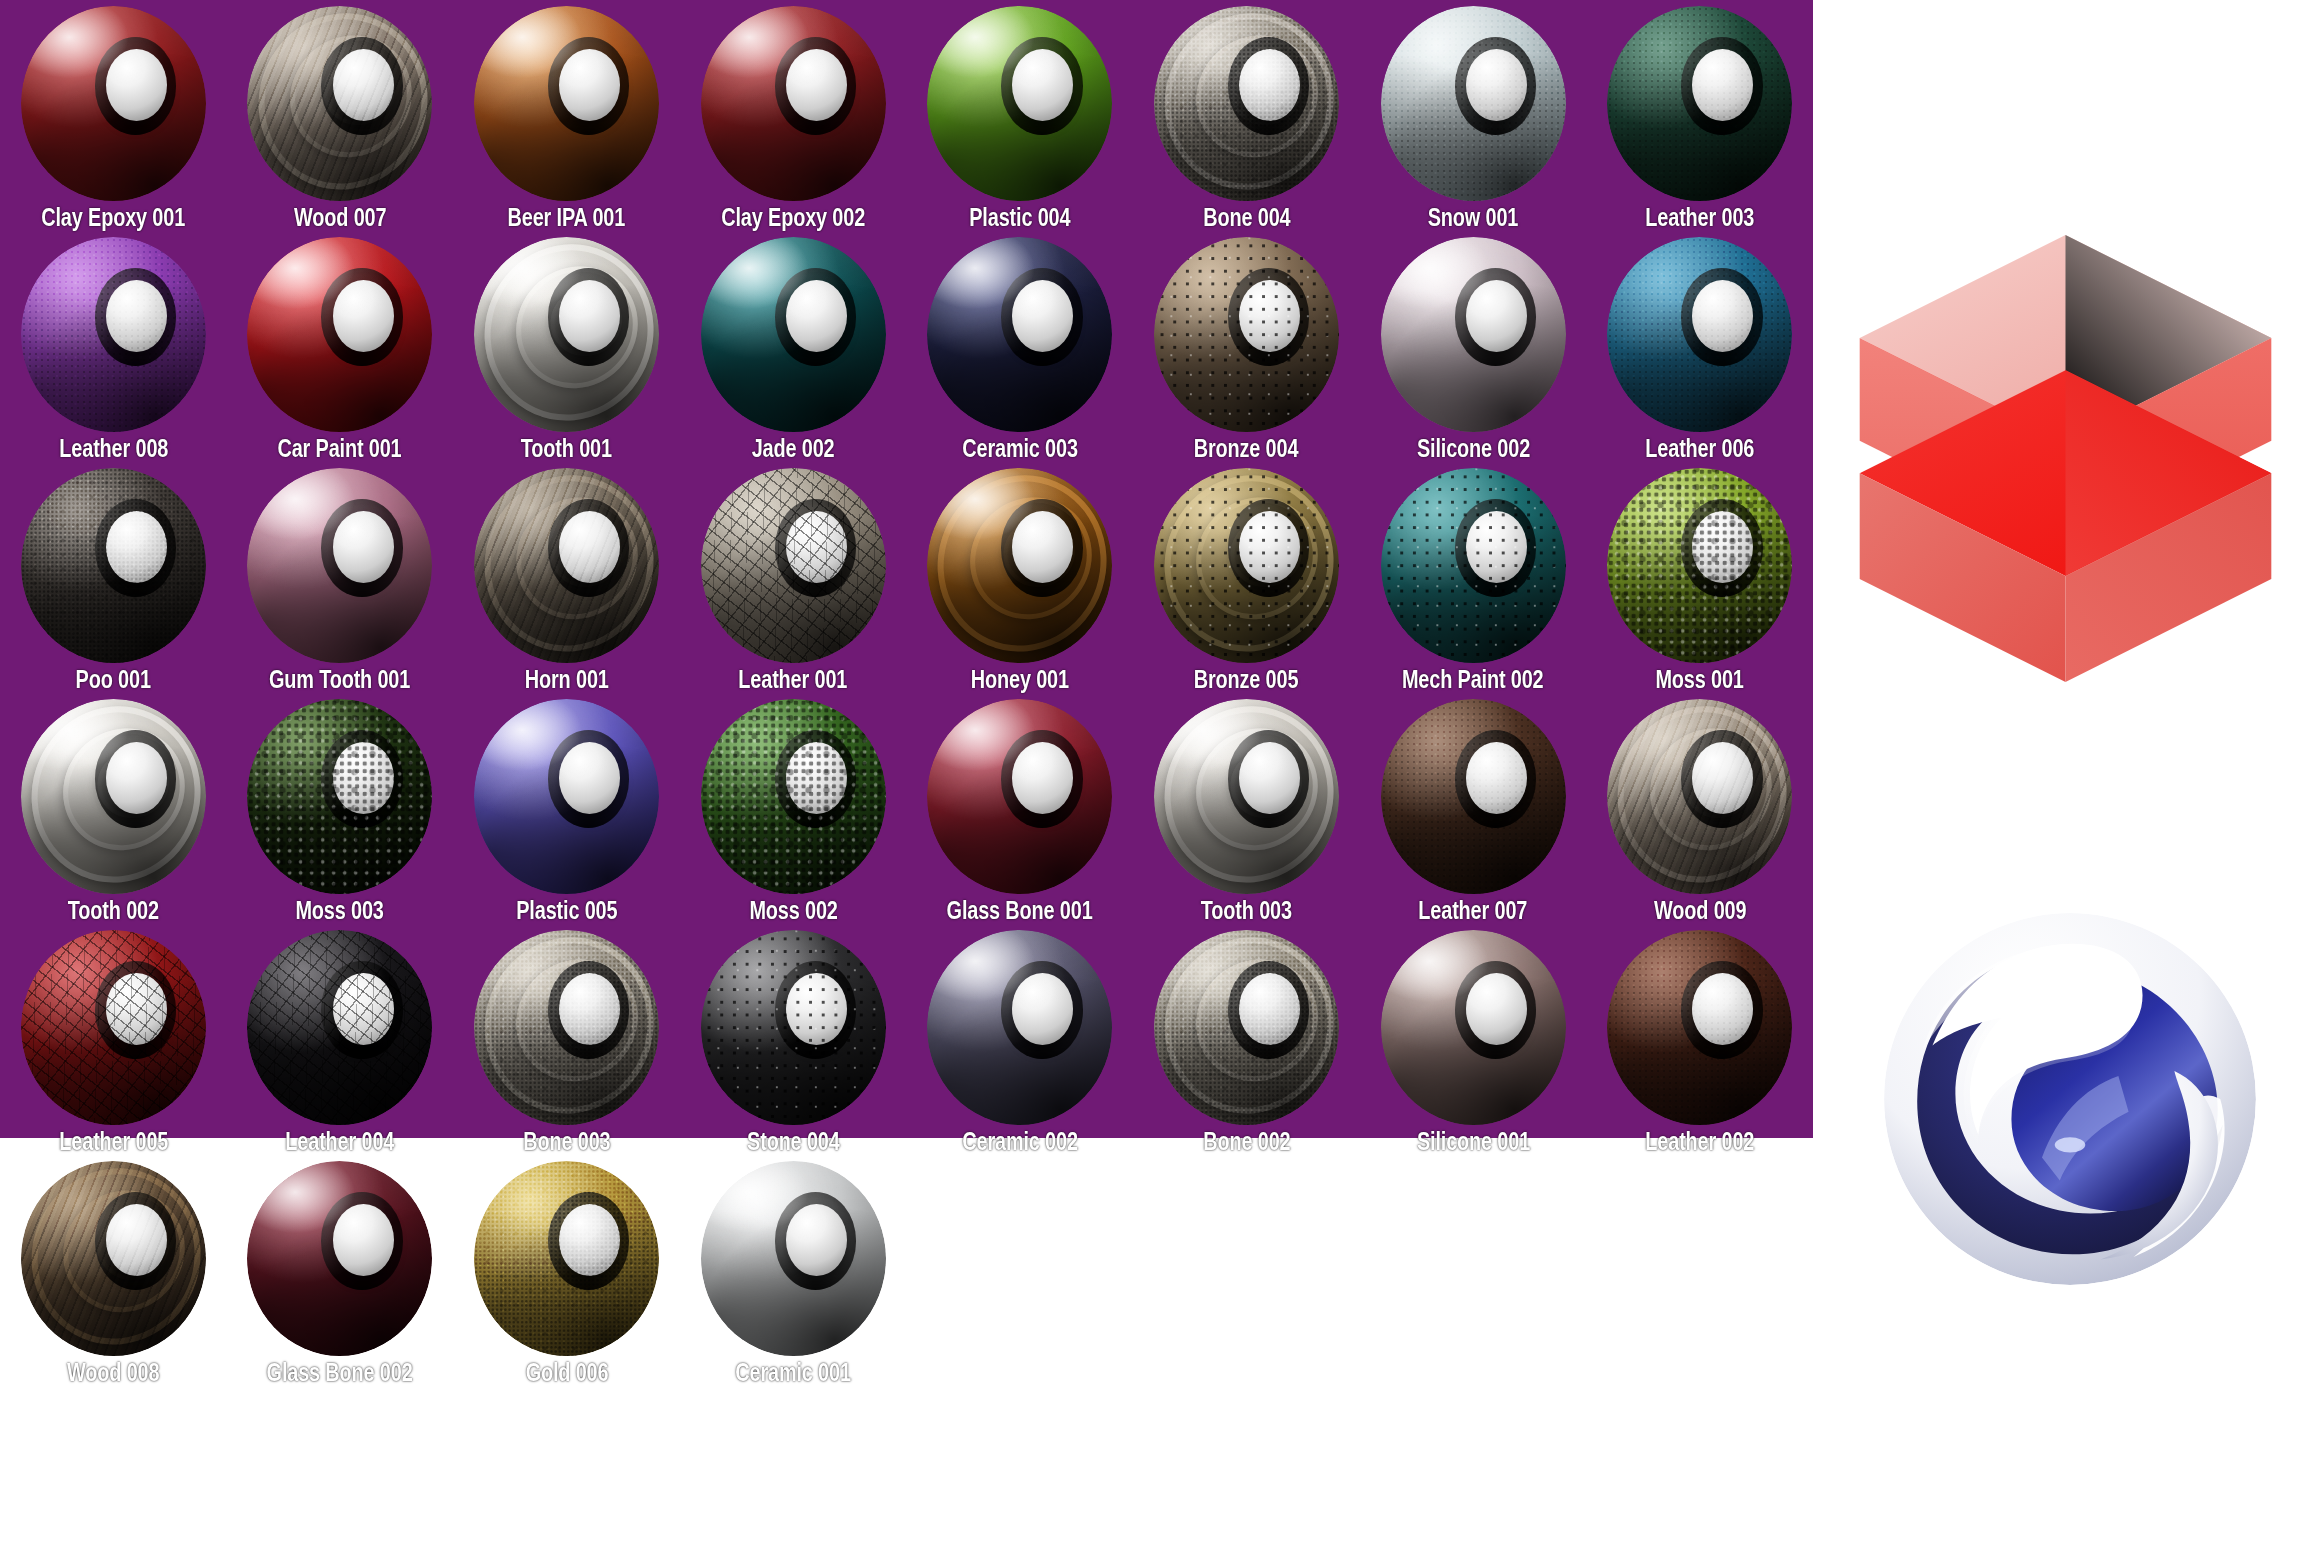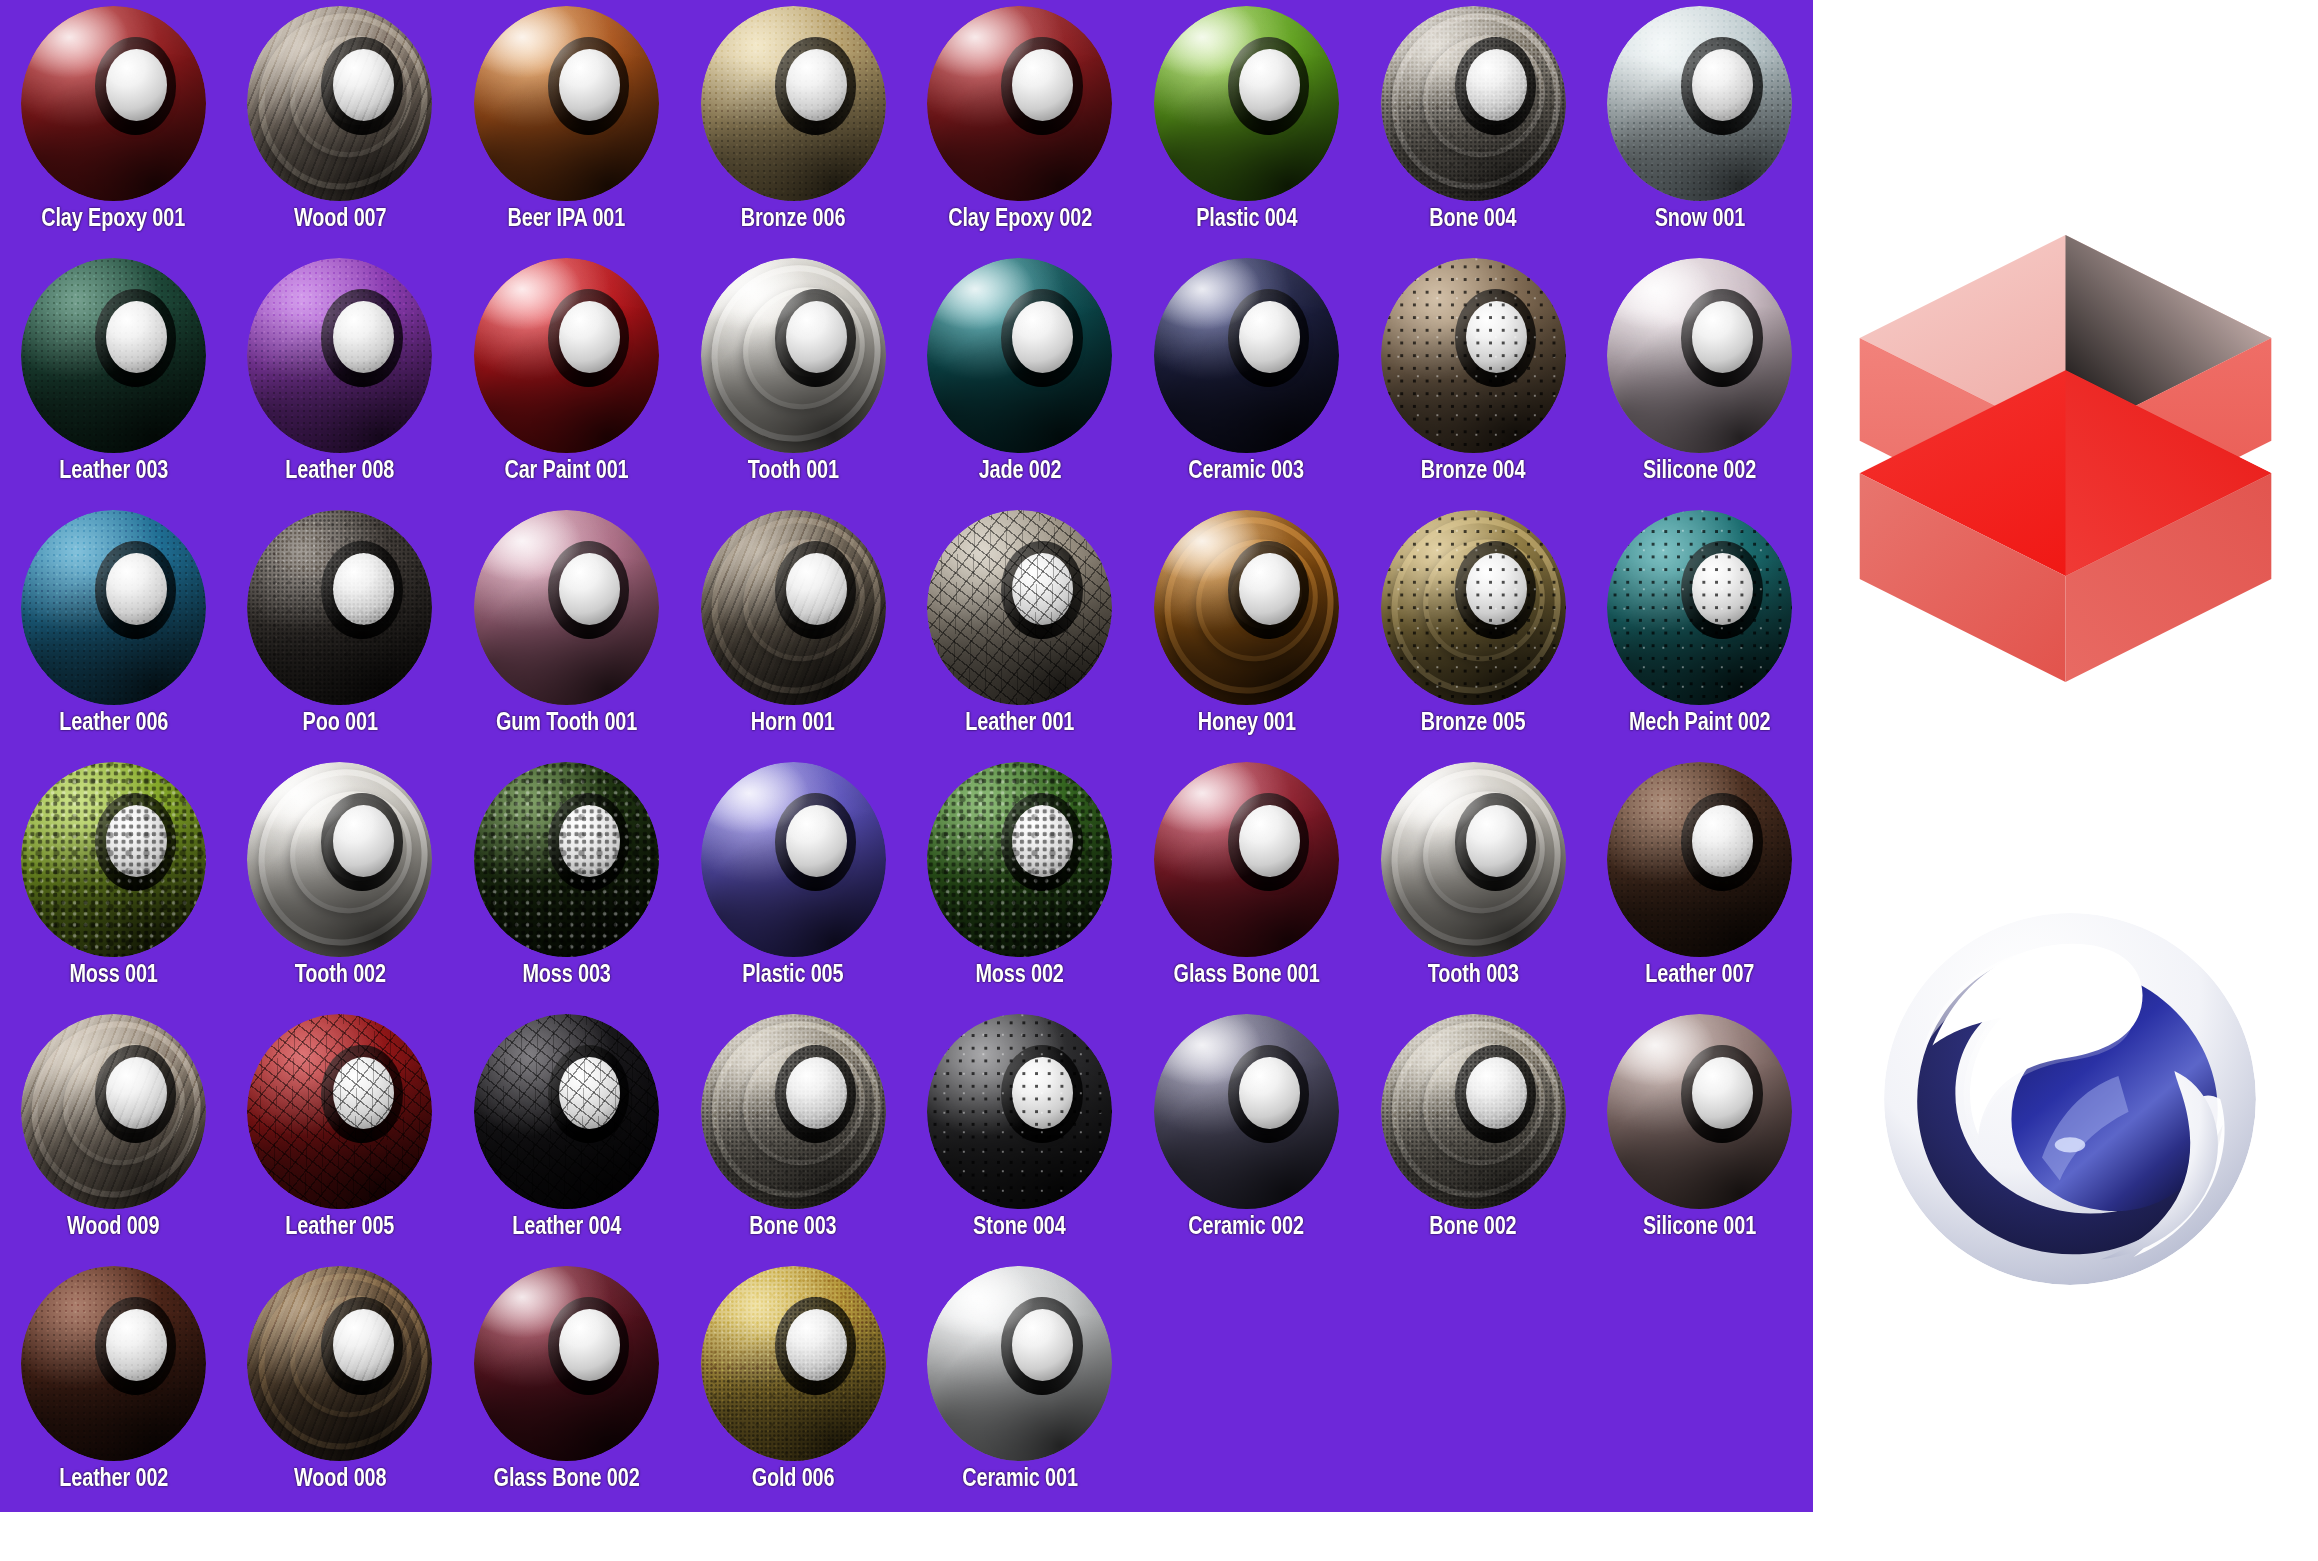--- a/index.html
+++ b/index.html
@@ -8,22 +8,22 @@
   body {
     width:2319px; height:1561px;
     font-family:"Liberation Sans", sans-serif;
     overflow:hidden;
     position:relative;
   }
   #stage { position:relative; width:2319px; height:1561px; display:flex; background:#ffffff; }
 
   
   #grid-panel {
-    width:1813px; height:1512px;
-    background:#6d28d9;
+    width:1813px; height:1138px;
+    background:#701a75;
     position:relative;
     display:grid;
     grid-template-columns:repeat(8, 1fr);
     grid-template-rows:repeat(6, 1fr);
   }
   .mat-cell {
     position:relative;
     display:flex;
     flex-direction:column;
     align-items:center;
@@ -197,31 +197,20 @@
             <div class="body" style="background: radial-gradient(circle at 30% 20%, rgb(229, 154, 76) 0%, rgb(167, 82, 26) 42%, rgb(61, 26, 6) 88%, rgb(0, 0, 0) 100%);"></div>
             <div class="bore"></div>
             <div class="shade"></div>
             <div class="inner-ball"></div>
           </div>
         </div>
         <div class="mat-label">Beer IPA 001</div>
       </div>
       <div class="mat-cell">
         <div class="sphere-wrap">
-          <div class="sphere tex-rough">
-            <div class="body" style="background: radial-gradient(circle at 30% 20%, rgb(239, 224, 181) 0%, rgb(184, 162, 113) 42%, rgb(87, 74, 45) 88%, rgb(0, 0, 0) 100%);"></div>
-            <div class="bore"></div>
-            <div class="shade"></div>
-            <div class="inner-ball"></div>
-          </div>
-        </div>
-        <div class="mat-label">Bronze 006</div>
-      </div>
-      <div class="mat-cell">
-        <div class="sphere-wrap">
           <div class="sphere tex-gloss">
             <div class="body" style="background: radial-gradient(circle at 30% 20%, rgb(195, 59, 62) 0%, rgb(139, 28, 31) 42%, rgb(63, 9, 11) 88%, rgb(0, 0, 0) 100%);"></div>
             <div class="bore"></div>
             <div class="shade"></div>
             <div class="inner-ball"></div>
           </div>
         </div>
         <div class="mat-label">Clay Epoxy 002</div>
       </div>
       <div class="mat-cell">

